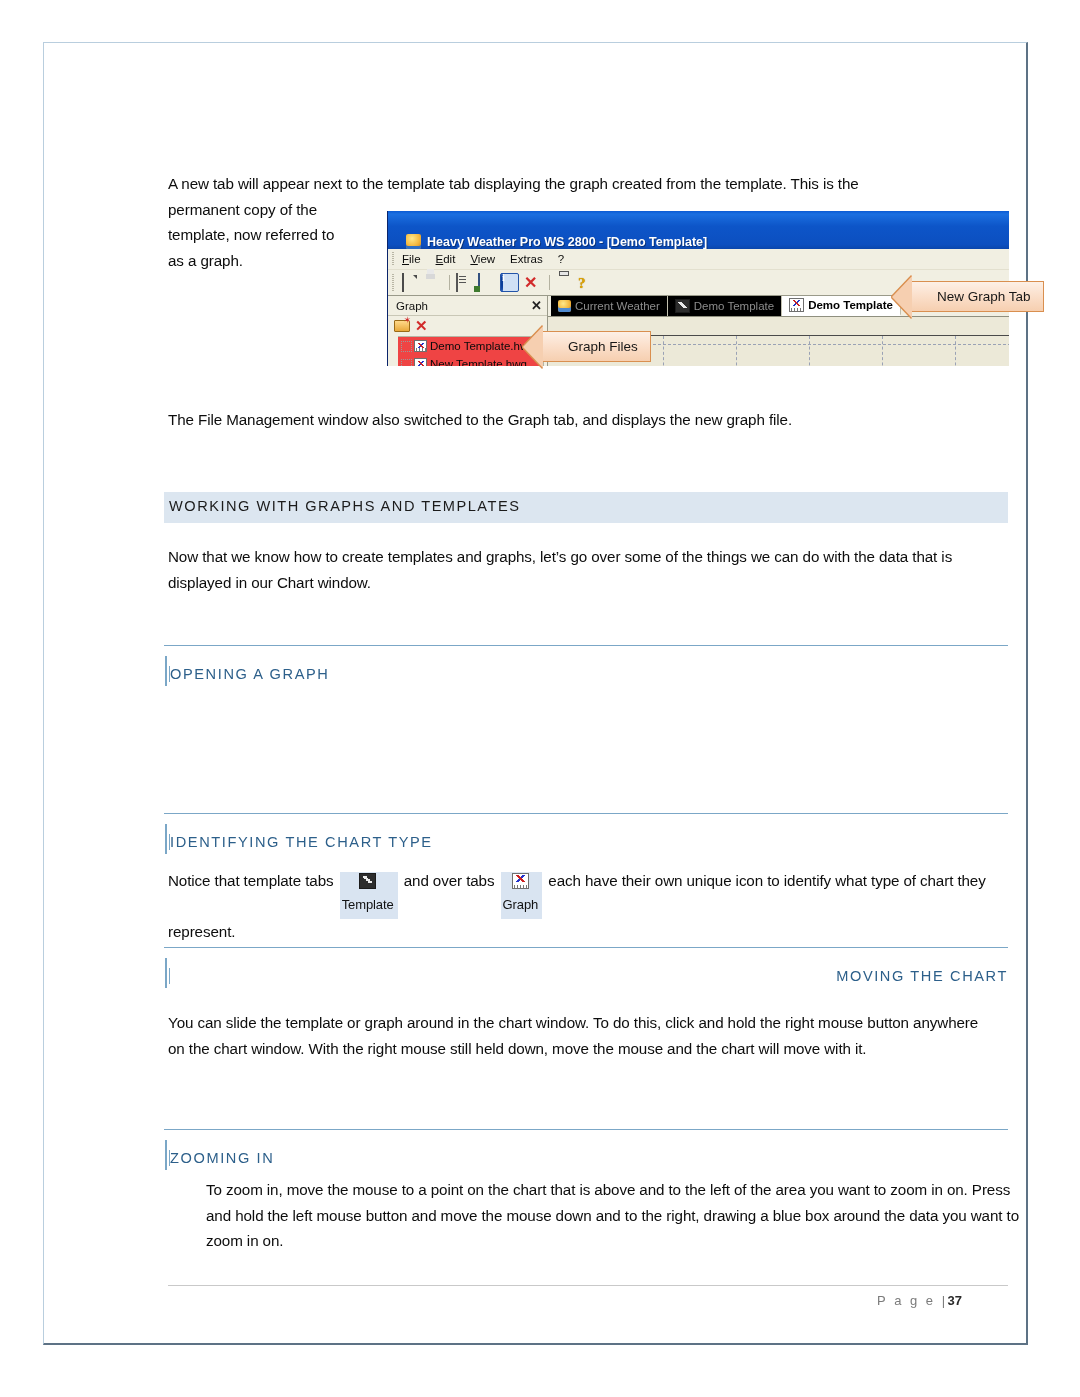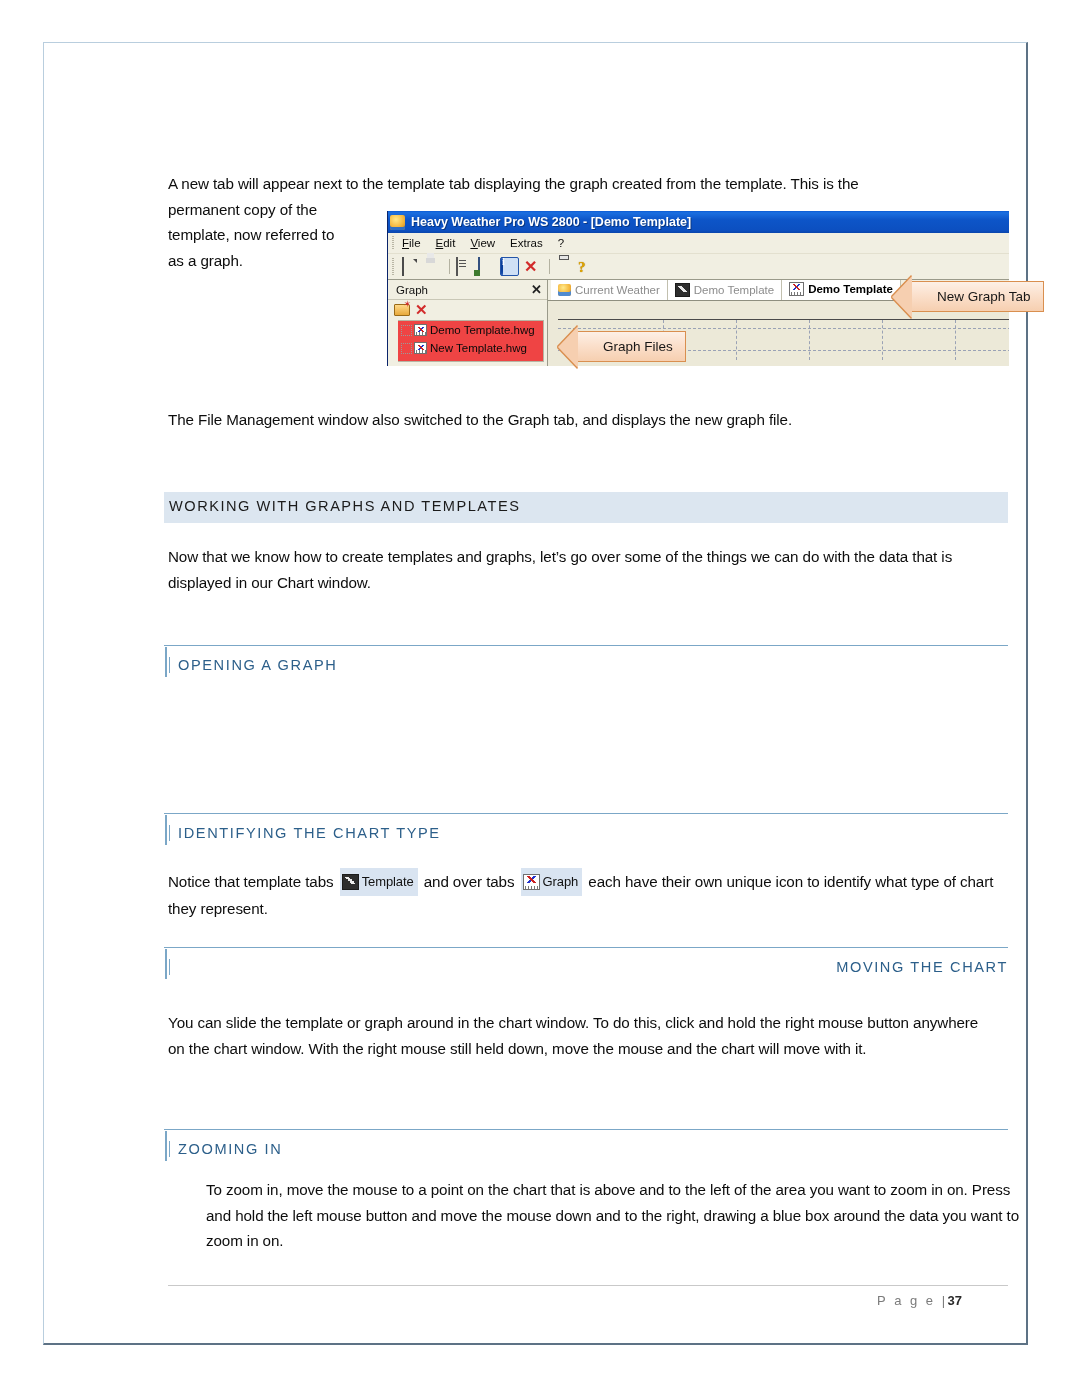--- a/index.html
+++ b/index.html
@@ -80,28 +80,28 @@
     position: absolute;
     left: 120px;
     width: 844px;
   }
   .h2-rule {
     height: 0;
     border-top: 1.4px solid #7ba7c7;
     width: 100%;
   }
   .h2-label {
-    margin-top: 11px;
+    margin-top: 20px;
     margin-left: 5px;
     font-size: 14.6px;
     letter-spacing: 1.6px;
     color: #2c5f8a;
     font-weight: 400;
     border-left: 1.5px solid #7ba7c7;
-    padding-left: 8px;
+    padding-left: 0;
     position: relative;
   }
   .h2-label::before {
     content: "";
     position: absolute;
     left: -5px;
     top: -10px;
     bottom: -4px;
     width: 1.5px;
     background: #7ba7c7;
@@ -137,26 +137,26 @@
     top: 168px;
     width: 621px;
     height: 155px;
     font-family: "Liberation Sans", sans-serif;
     overflow: hidden;
     background: #ece9d8;
     border-left: 1px solid #0a246a;
   }
   #app-titlebar {
     position: relative;
-    height: 22px;
+    height: 38px;
     background: linear-gradient(to bottom,
         #0a5ad4 0%, #1b6fe0 8%, #0d55c8 40%, #0c4fc0 88%, #0a46ac 100%);
     display: flex;
-    align-items: center;
-    padding-left: 2px;
+    align-items: flex-end;
+    padding-left: 18px;
     box-sizing: border-box;
   }
   #app-title-icon {
     width: 15px; height: 15px;
     border-radius: 2px;
     background: radial-gradient(circle at 40% 30%, #ffe98a 0%, #f4b73d 55%, #c97d16 100%);
     box-shadow: inset 0 -3px 0 #2f6fc4;
     margin-right: 6px;
     flex: none;
   }
@@ -372,21 +372,21 @@
     border-bottom: 1px solid #8f8f7f;
     padding-left: 3px;
     box-sizing: border-box;
   }
   .ctab {
     display: flex; align-items: center; gap: 4px;
     padding: 0 7px;
     font-size: 11.5px;
     color: #8c8c8c;
     white-space: nowrap;
-    background: #ffffff;
+    background: #000000;
     border-right: 1px solid #c2c0af;
     box-sizing: border-box;
   }
   .ctab.selected {
     color: #000000;
     font-weight: bold;
     background: #ffffff;
     border-bottom: 2px solid #ffffff;
   }
   .ctab .tabic { width: 13px; height: 12px; flex: none; }
@@ -454,33 +454,34 @@
     position: absolute;
     left: -19px;
     top: -6px;
     width: 0; height: 0;
     border-top: 21.5px solid transparent;
     border-bottom: 21.5px solid transparent;
     border-right: 20px solid #f6cfb0;
     filter: drop-shadow(-1px 0 0 #d98f4f) drop-shadow(0 -1px 0 #d98f4f) drop-shadow(0 1px 0 #d98f4f);
   }
   #callout-newtab { left: 866px; top: 238px; }
-  #callout-graphfiles { left: 532px; top: 288px; text-align: right; }
+  #callout-graphfiles { left: 497px; top: 288px; text-align: right; }
 
   
   .inline-chip {
     display: inline-flex;
     align-items: center;
     gap: 3px;
     background: #d9e4f1;
     padding: 1px 4px 1px 2px;
     vertical-align: -3px;
     font-size: 13px;
     color: #121212;
     margin: 0 2px;
+    flex-direction: column;
   }
   .chip-ic { width: 15px; height: 14px; flex: none; position: relative; }
   .chip-ic.template-ic { background:#2d2d2d; border:1px solid #1b1b1b; overflow:hidden; }
   .chip-ic.template-ic::after {
     content:""; position:absolute; left:1px; top:2px; right:1px; height:7px;
     background: linear-gradient(45deg, transparent 40%, #ececec 40% 60%, transparent 60%);
   }
   .chip-ic.graph-ic { background:#ffffff; border:1px solid #6f6f6f; overflow:hidden; }
   .chip-ic.graph-ic::before {
     content:""; position:absolute; left:1px; top:1px; right:1px; height:7px;

